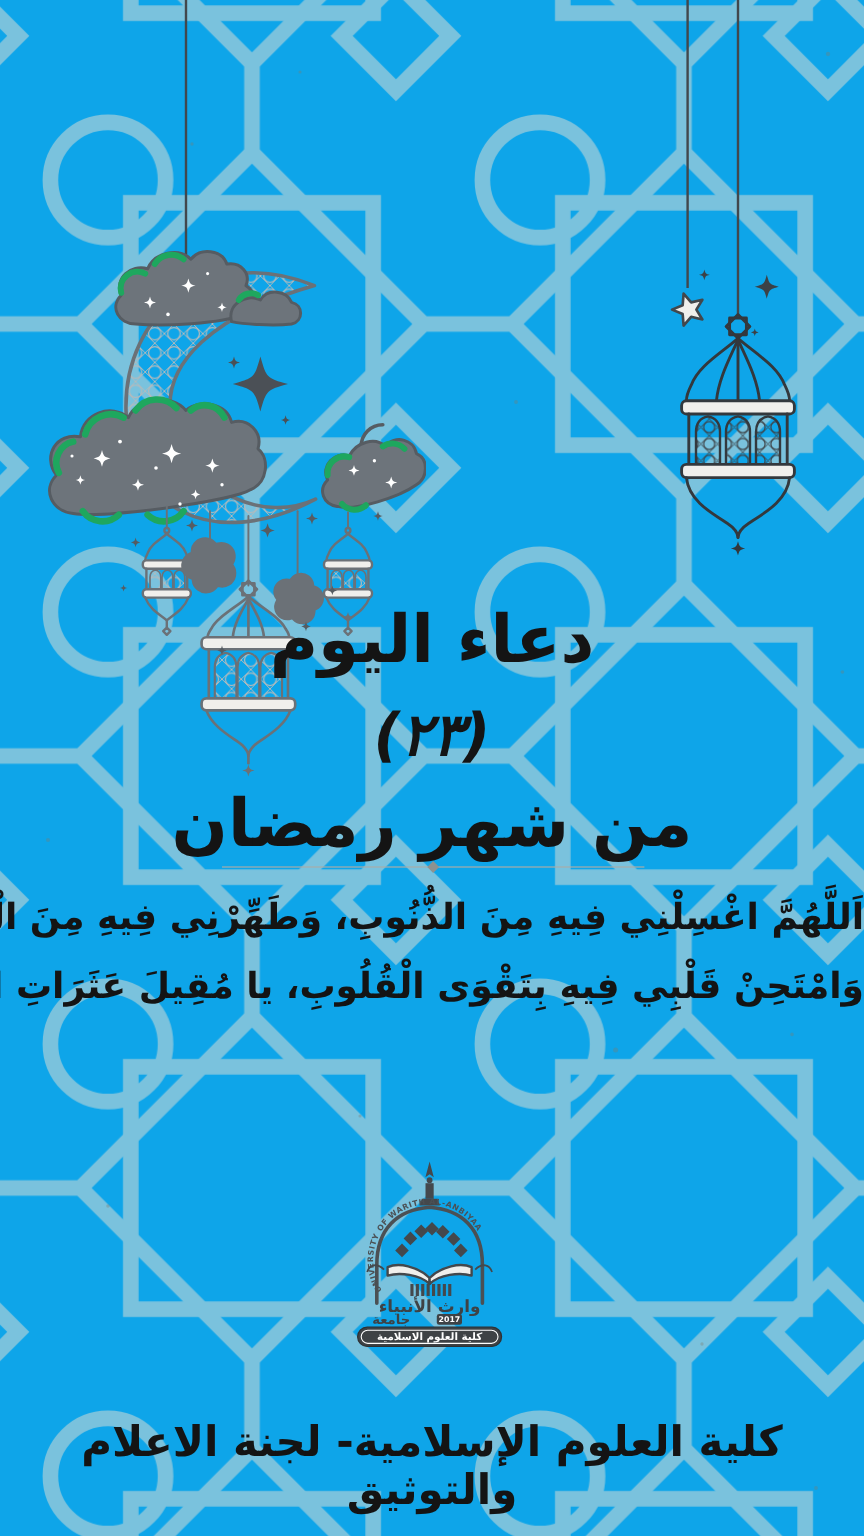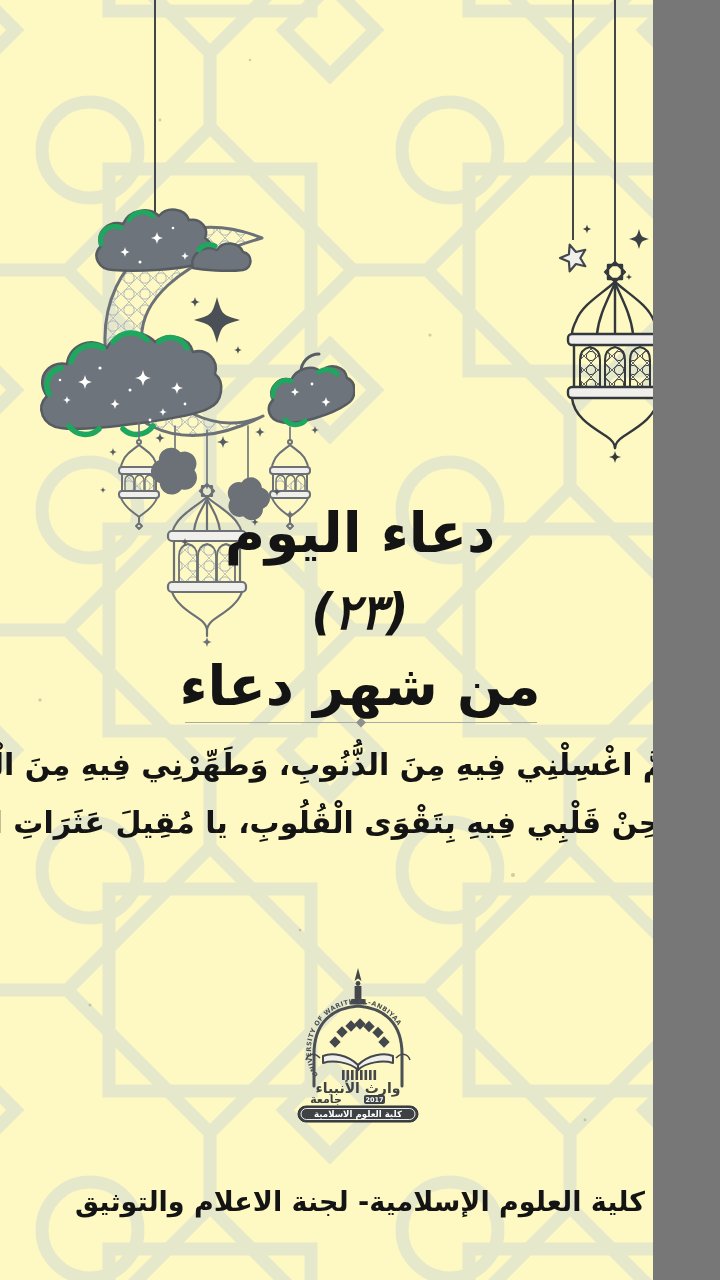--- a/index.html
+++ b/index.html
@@ -1,31 +1,31 @@
 <!DOCTYPE html>
 <html><head>
 <meta charset="utf-8">
 <style>
   html,body{margin:0;padding:0;background:#777;}
   .canvas{
-    position:relative;width:653px;height:1280px;overflow:hidden;
-    background:#fef9c3;
+    position:relative;width:720px;height:1280px;overflow:hidden;
+    background:#0ea5e9;
     font-family:"DejaVu Sans",sans-serif;
     direction:rtl;
   }
   svg{display:block}
   .abs{position:absolute;}
   .txt{position:absolute;left:0;width:720px;text-align:center;color:#141414;font-weight:bold;}
   .title1{top:498px;font-size:55px;line-height:70px;}
   .daynum{top:580px;font-size:49px;line-height:66px;letter-spacing:2px;font-style:italic;}
   .subtitle{top:650px;font-size:55px;line-height:72px;}
   .divider{position:absolute;top:722px;left:185px;width:352px;height:1px;background:#a7aca9;}
   .divider .gem{position:absolute;left:50%;top:-3px;width:7px;height:7px;background:#8d9290;transform:translateX(-50%) rotate(45deg);}
   .dua{top:736px;font-size:30px;line-height:58px;white-space:nowrap;}
-  .footer{top:1182px;font-size:27px;line-height:40px;}
+  .footer{top:1182px;font-size:35px;line-height:40px;}
 </style>
 </head>
 <body>
 
 <div class="canvas">
 
   <svg class="abs" style="left:0;top:0" width="720" height="1280" viewBox="0 0 720 1280">
     <defs>
       <pattern id="geo" width="360" height="360" patternUnits="userSpaceOnUse" patternTransform="translate(30,90)">
         <g fill="none" stroke="#d2dad4" stroke-width="13">
@@ -241,21 +241,21 @@
       <use href="#sp4" transform="translate(290,240) scale(4)"></use>
       <use href="#sp4" transform="translate(252,302) scale(4)"></use>
       <use href="#sp4" transform="translate(160,352) scale(4)"></use>
       <use href="#sp4" transform="translate(230,332) scale(4)"></use>
       <use href="#sp4" transform="translate(78,300) scale(3)"></use>
     </g>
   </svg>
 
   <div class="txt title1">دعاء اليوم</div>
   <div class="txt daynum">(٢٣)</div>
-  <div class="txt subtitle">من شهر دعاء</div>
+  <div class="txt subtitle">من شهر رمضان</div>
 
   <div class="divider">
       <span class="gem"></span>
     </div>
 
   <div class="txt dua">
     <div>اَللَّهُمَّ اغْسِلْنِي فِيهِ مِنَ الذُّنُوبِ، وَطَهِّرْنِي فِيهِ مِنَ الْعُيُوبِ،</div>
     <div>وَامْتَحِنْ قَلْبِي فِيهِ بِتَقْوَى الْقُلُوبِ، يا مُقِيلَ عَثَرَاتِ الْمُذْنِبِينَ.</div>
   </div>
 

